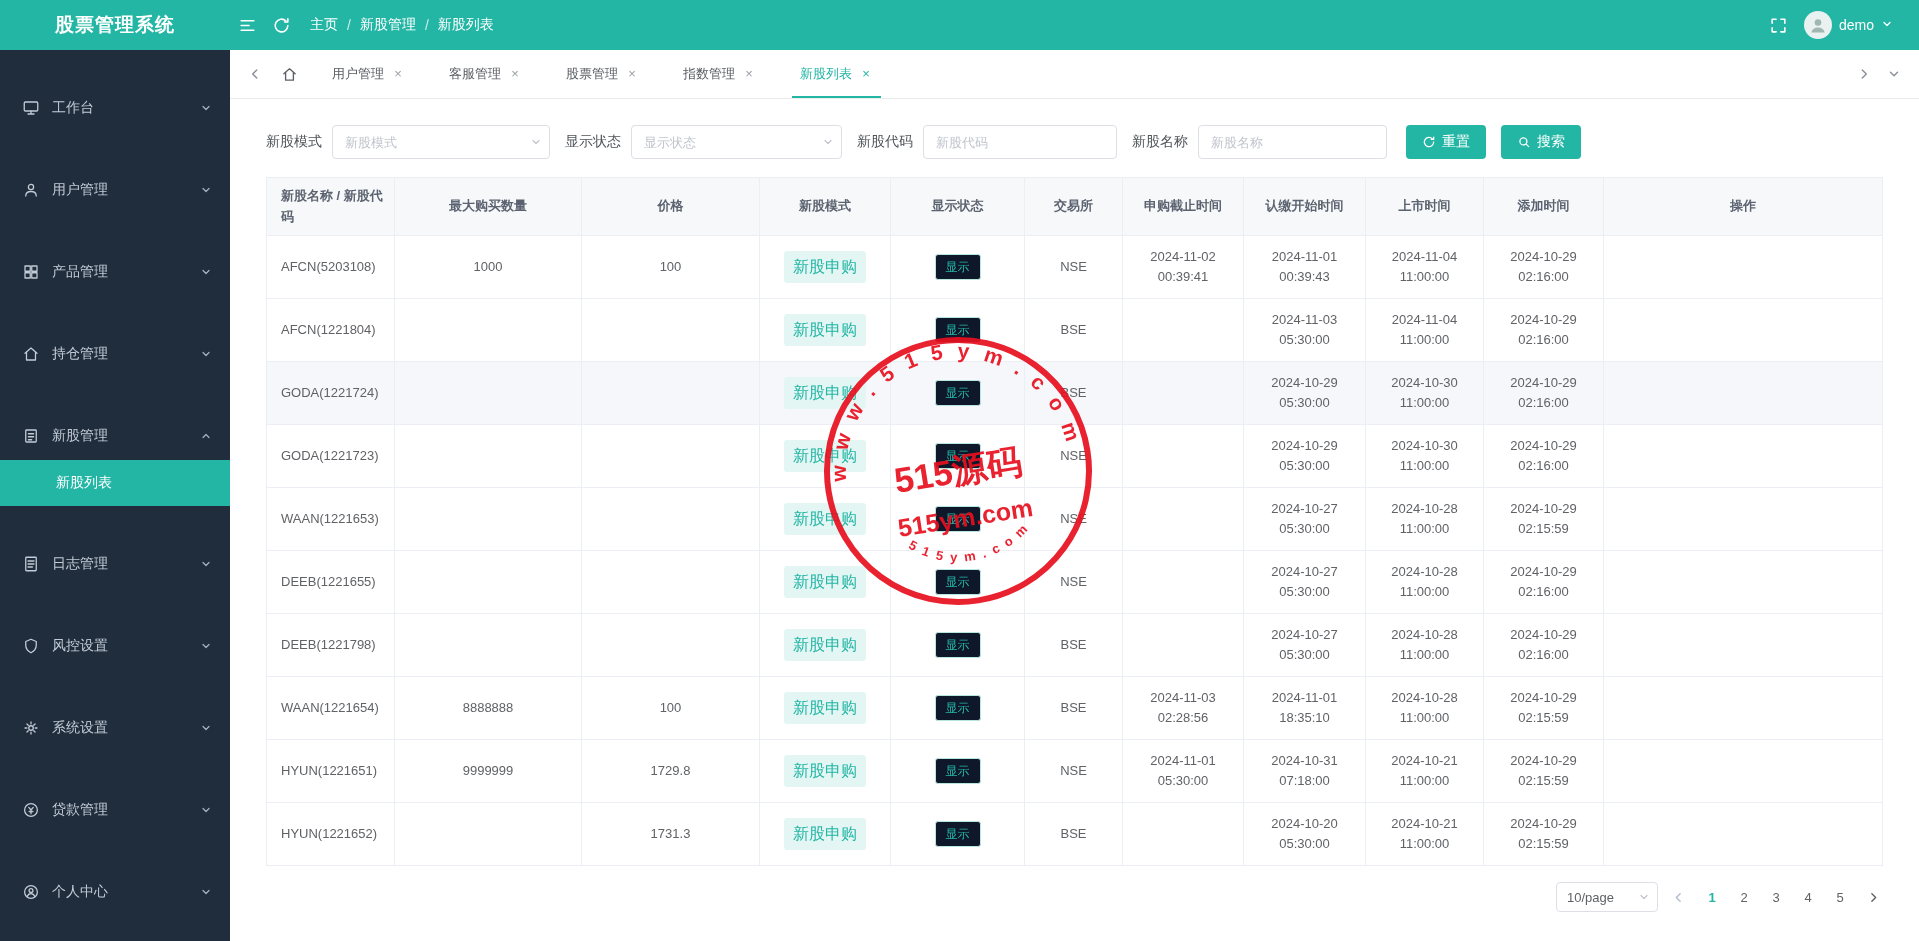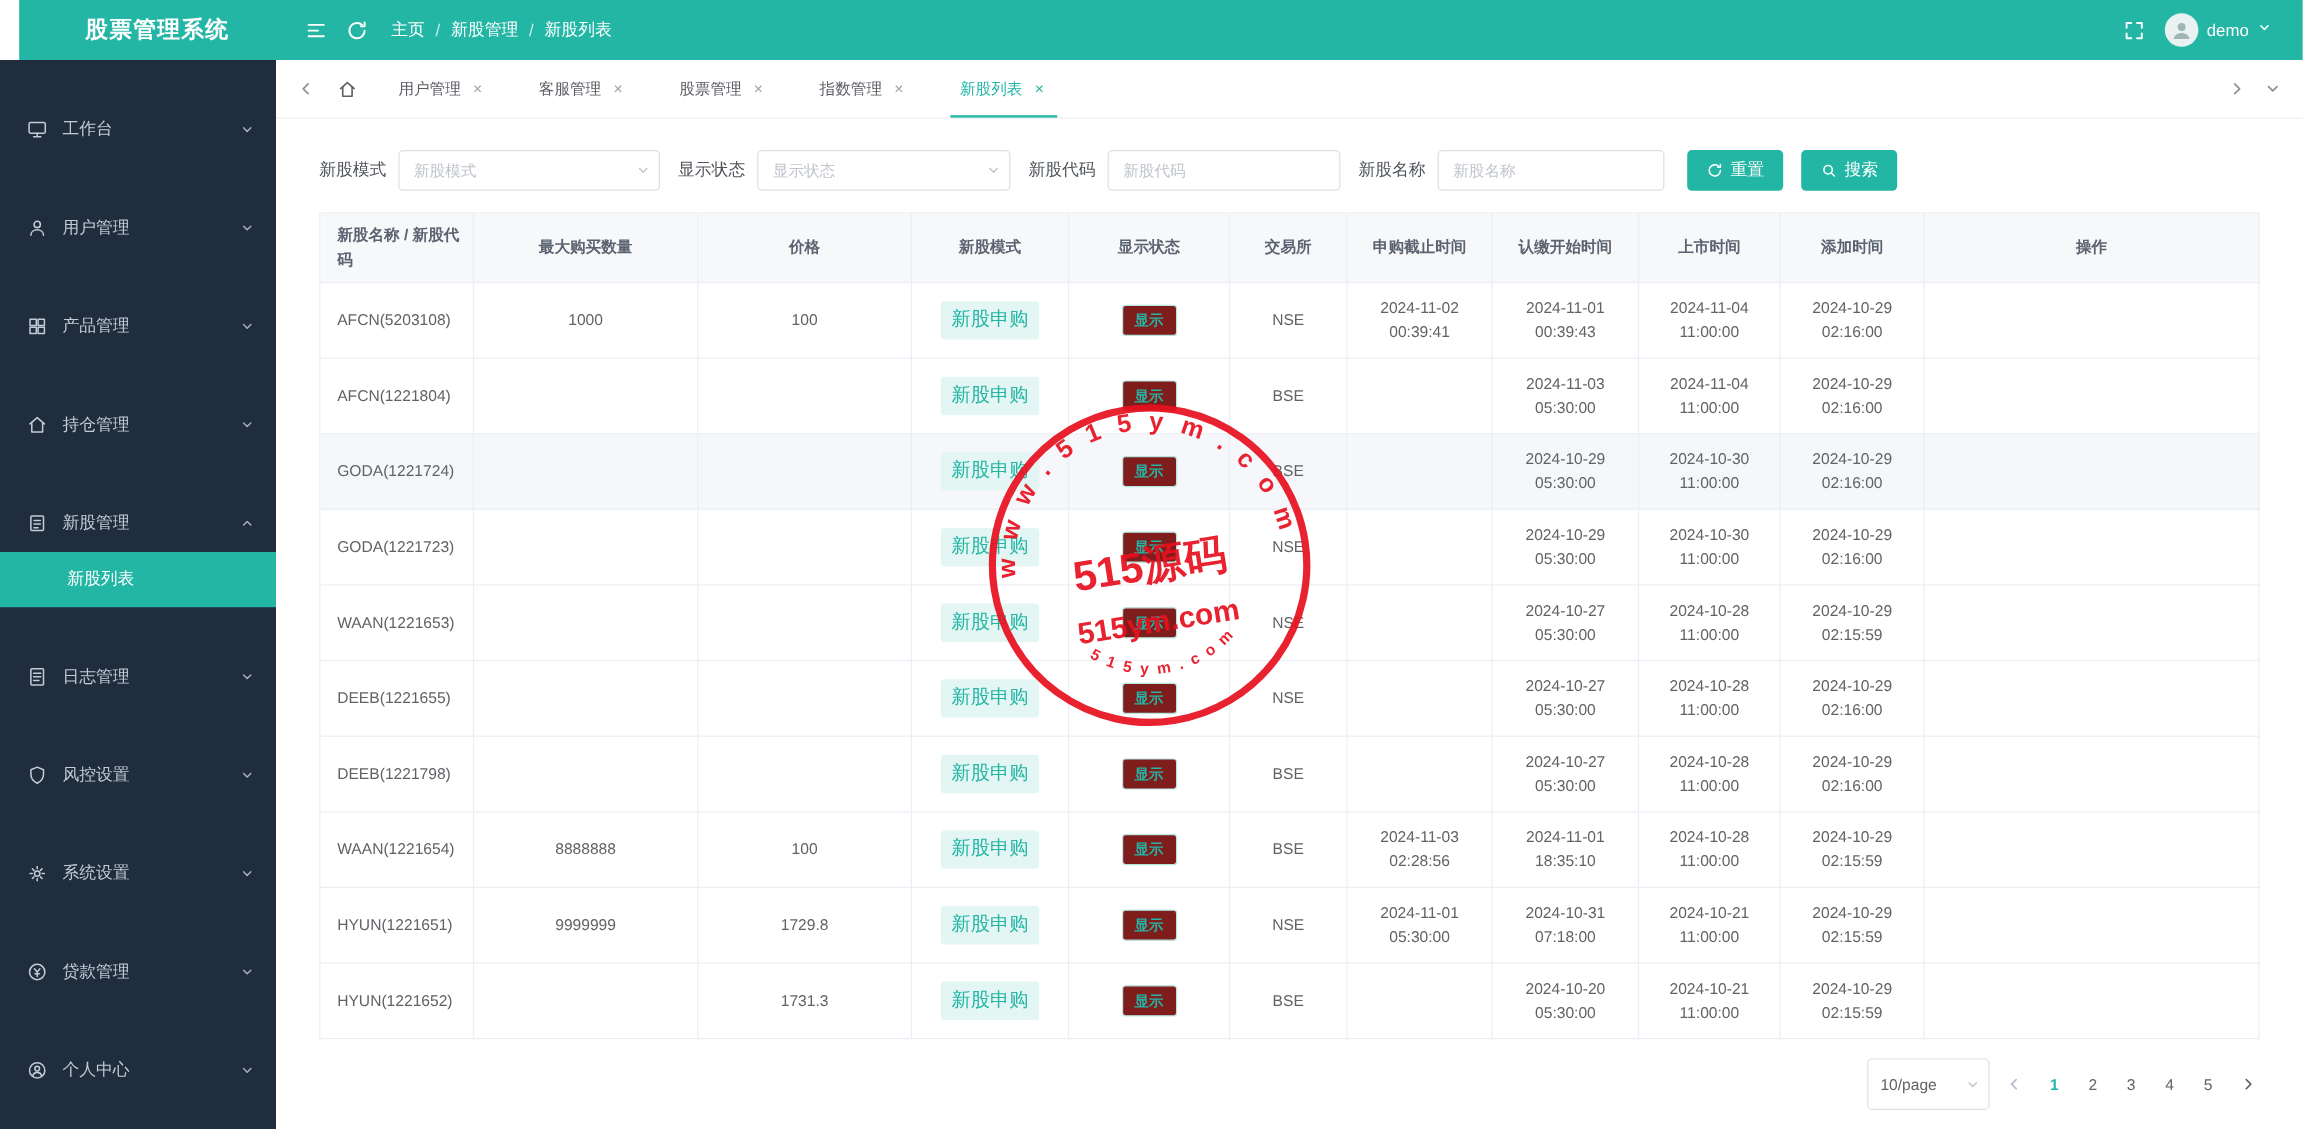--- a/index.html
+++ b/index.html
@@ -1,21 +1,21 @@
 <!DOCTYPE html>
 <html><head>
 <meta charset="utf-8">
 <style>
   * { margin:0; padding:0; box-sizing:border-box; }
   html,body { width:1919px; height:941px; overflow:hidden;
     font-family:"Liberation Sans","DejaVu Sans",sans-serif; background:#fff; }
   .app { position:relative; width:1919px; height:941px; overflow:hidden; }
 
   
-  .topbar { position:absolute; top:0; left:16px; right:0; height:50px; background:#23b6a5;
+  .topbar { position:absolute; top:0; left:0; right:0; height:50px; background:#23b6a5;
     display:flex; align-items:center; color:#fff; z-index:20; }
   .logo { width:230px; text-align:center; font-size:19px; font-weight:bold; letter-spacing:1px; flex:0 0 230px; }
   .top-icon { width:34px; height:34px; display:inline-flex; align-items:center; justify-content:center; cursor:pointer; }
   .top-icon svg { width:19px; height:19px; }
   .breadcrumb { margin-left:12px; font-size:14px; display:flex; align-items:center; gap:9px; }
   .breadcrumb .sep { opacity:.75; }
   .breadcrumb .crumb { cursor:pointer; }
   .top-right { margin-left:auto; display:flex; align-items:center; gap:8px; margin-right:26px; }
   .user-menu { display:flex; align-items:center; gap:7px; cursor:pointer; }
   .avatar { width:28px; height:28px; border-radius:50%; background:#e9f2f1; display:inline-flex;
@@ -81,26 +81,26 @@
 
   table.grid { width:100%; border-collapse:collapse; table-layout:fixed; }
   .grid th, .grid td { border:1px solid #ebeef5; font-size:13px; color:#606266;
     text-align:center; padding:8px 10px; word-break:break-word; line-height:1.55; vertical-align:middle; }
   .grid th { background:#f6f8fa; color:#5c6370; font-weight:bold; height:58px; }
   .grid td { height:63px; background:#fff; }
   .grid th.left, .grid td.left { text-align:left; padding-left:14px; }
   .grid tr.hl td { background:#f5f7fa; }
   .badge-mode { display:inline-block; background:#e4f6f3; color:#23b6a5; font-size:16px;
     padding:4px 9px; border-radius:3px; white-space:nowrap; }
-  .badge-status { display:inline-block; background:#7f1d1d; color:#23b6a5; font-size:12px;
-    padding:3px 10px; border-radius:3px; border:1px solid #b7e6df; white-space:nowrap;font-weight:bold; }
+  .badge-status { display:inline-block; background:#0f172a; color:#23b6a5; font-size:12px;
+    padding:3px 10px; border-radius:3px; border:1px solid #b7e6df; white-space:nowrap; }
 
   .pagination { display:flex; align-items:center; justify-content:flex-end; margin-top:16px;
     font-size:13px; color:#606266; gap:12px; }
-  .page-size { position:relative; width:102px; height:43px; border:1px solid #dcdfe6; border-radius:4px;
+  .page-size { position:relative; width:102px; height:30px; border:1px solid #dcdfe6; border-radius:4px;
     display:flex; align-items:center; padding:0 24px 0 10px; cursor:pointer; color:#606266; }
   .page-size .f-caret { right:7px; }
   .page-arrow { display:inline-flex; align-items:center; cursor:pointer; color:#b4bccc; padding:0 2px; }
   .page-arrow.next { color:#606266; }
   .page-arrow svg { width:13px; height:13px; }
   .page-nums { display:flex; align-items:center; gap:6px; }
   .page-num { min-width:26px; text-align:center; cursor:pointer; color:#606266; }
   .page-num.active { color:#23b6a5; font-weight:bold; }
 
   

